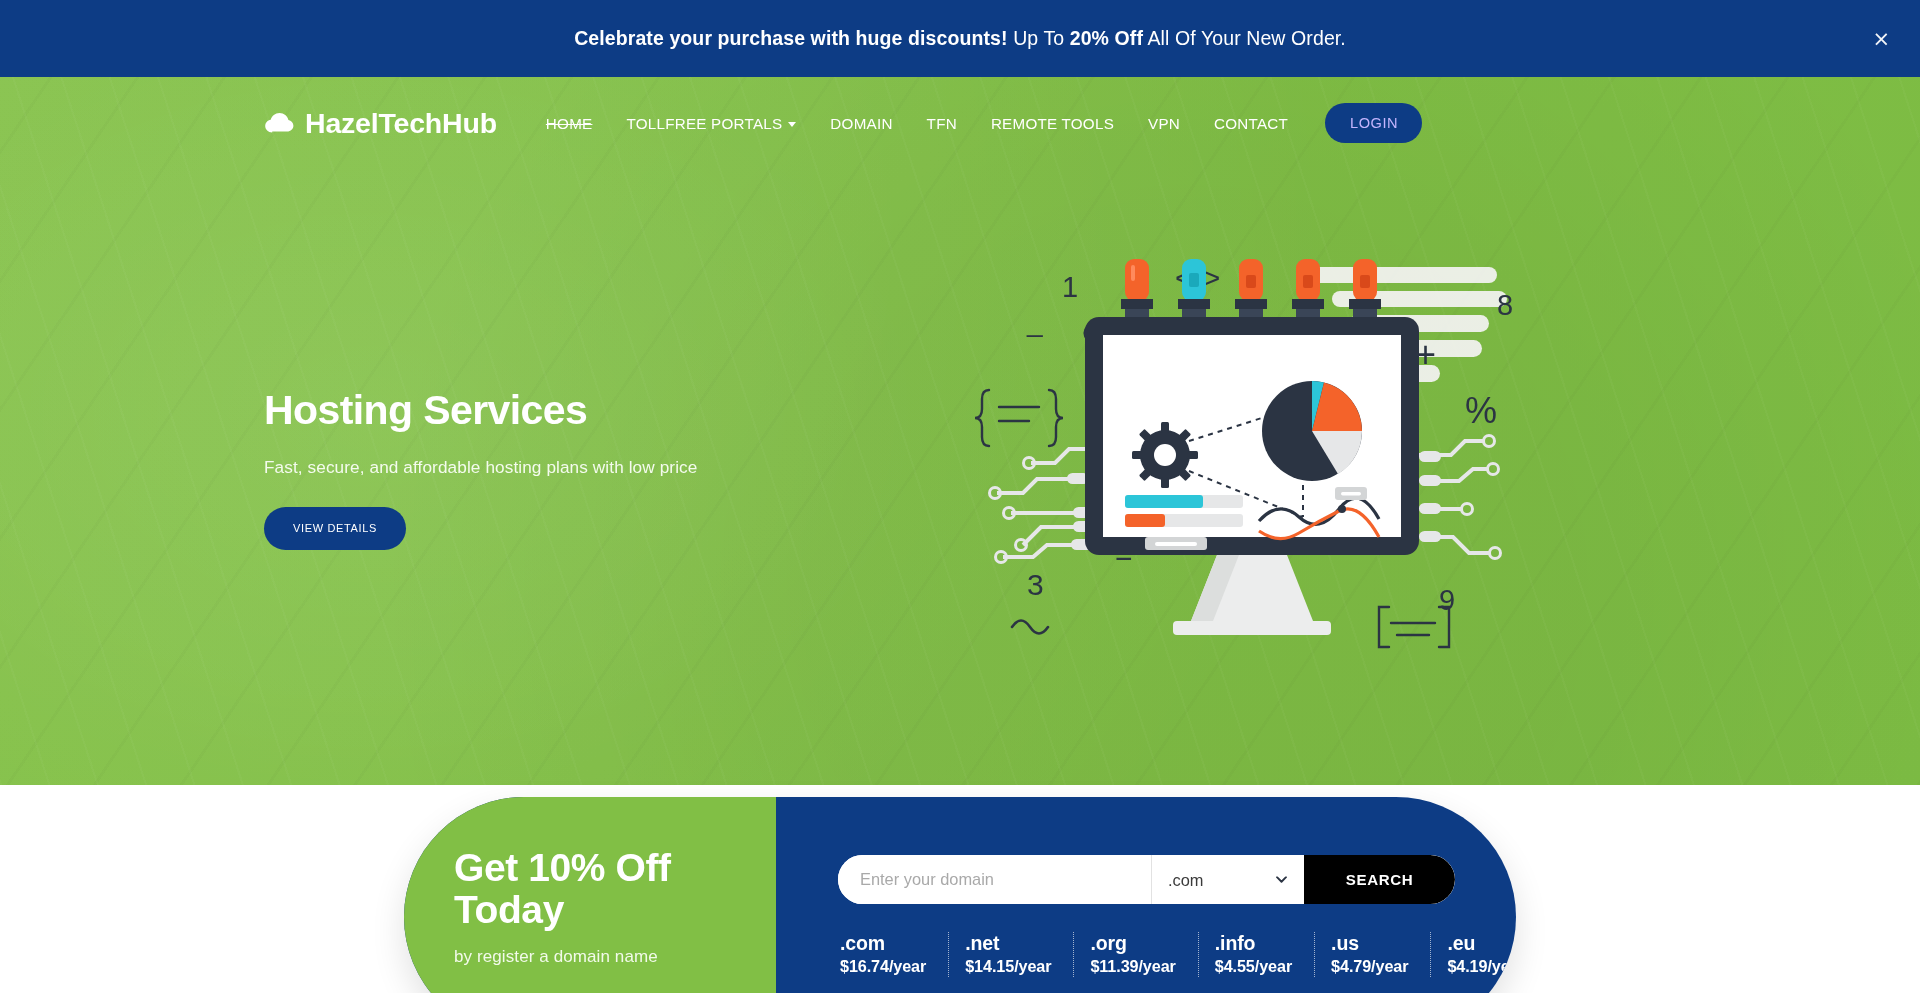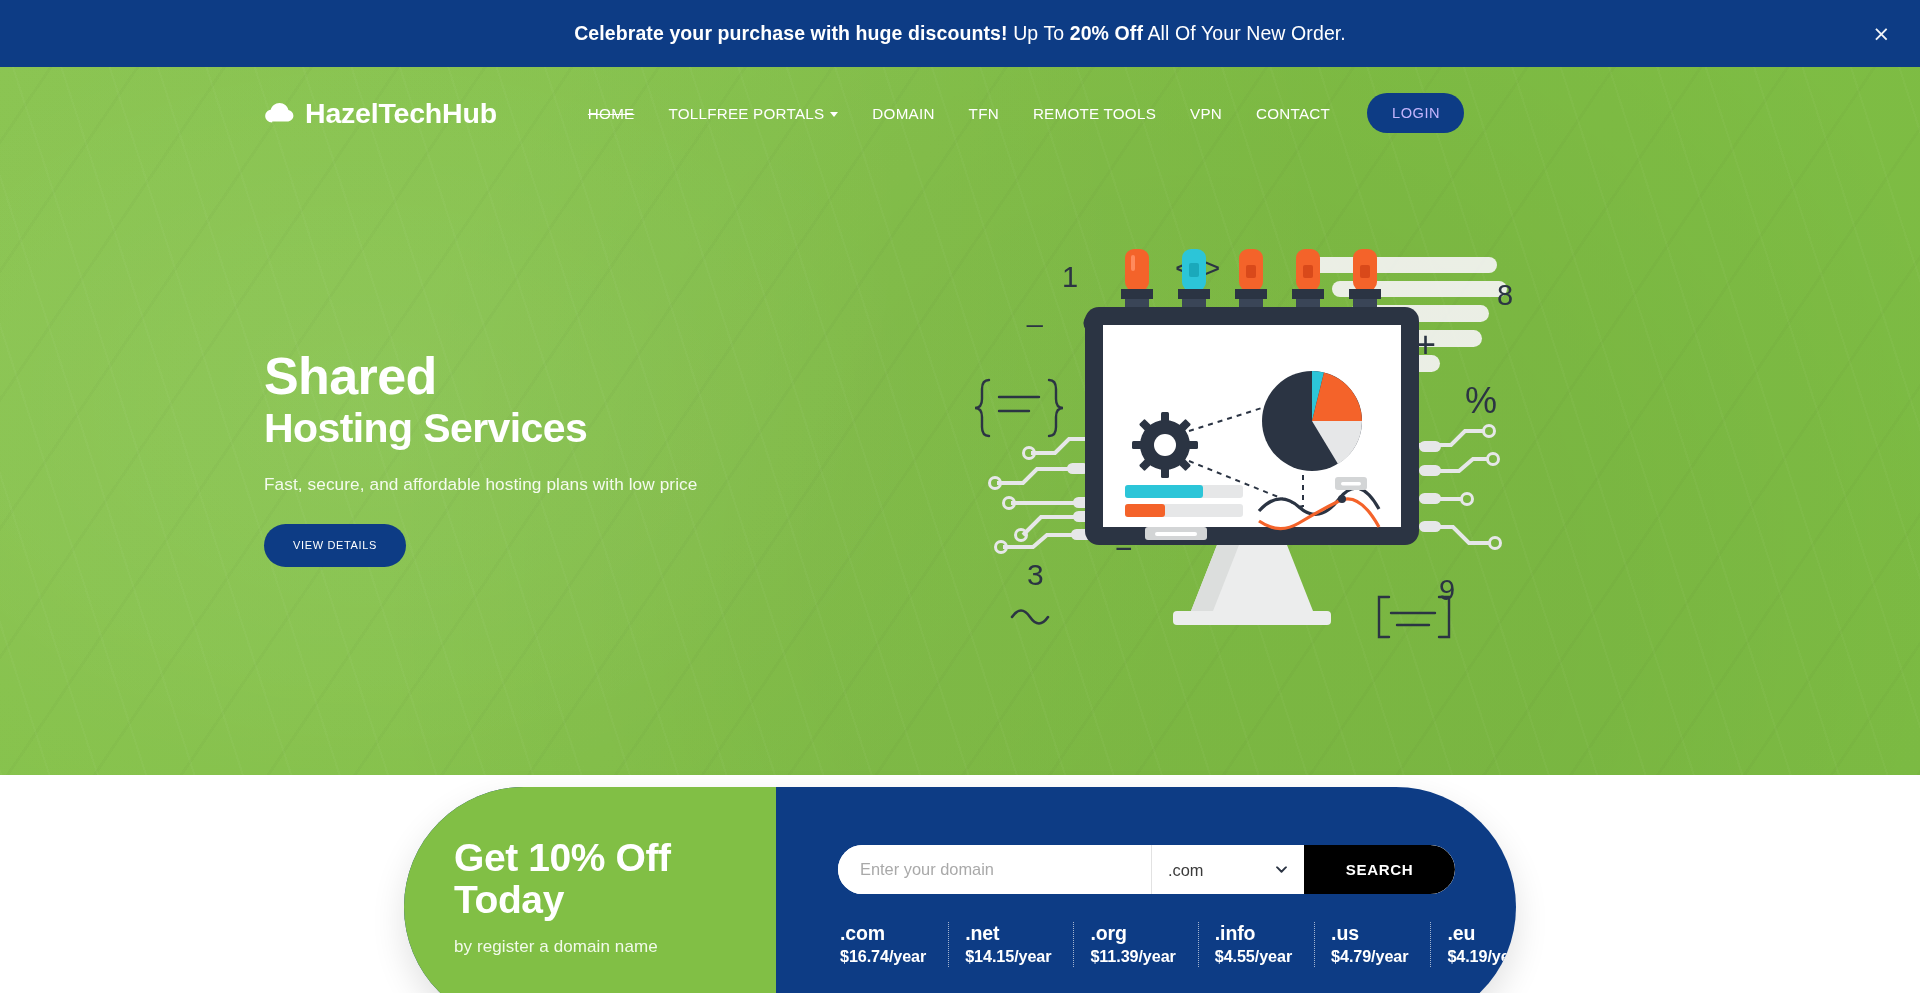--- a/index.html
+++ b/index.html
@@ -10,21 +10,21 @@
     overflow: hidden;
     background: #ffffff;
     font-family: "Liberation Sans", "DejaVu Sans", sans-serif;
     -webkit-font-smoothing: antialiased;
   }
   #page { position: relative; width: 1920px; height: 993px; overflow: hidden; }
 
   
   .promo-bar {
     position: relative;
-    height: 67px;
+    height: 77px;
     background: #0d3c85;
     display: flex;
     align-items: center;
     justify-content: center;
     color: #ffffff;
   }
   .promo-text {
     font-size: 19.5px;
     letter-spacing: .1px;
     white-space: nowrap;
@@ -86,21 +86,21 @@
     display: flex;
     align-items: center;
     padding-top: 14px;
   }
   .brand {
     display: flex;
     align-items: center;
     gap: 11px;
     color: #ffffff;
     text-decoration: none;
-    margin-right: 74px;
+    margin-right: 32px;
     margin-left: 4px;
   }
   .brand-icon { width: 30px; height: 22px; display: block; }
   .brand-name {
     font-size: 28.5px;
     font-weight: 700;
     letter-spacing: -.2px;
     line-height: 1;
     color: #ffffff;
   }
@@ -377,21 +377,20 @@
           <li>
               <button class="btn-login">LOGIN</button>
             </li>
         </ul>
       </div>
     </nav>
 
     <div class="hero-inner">
       <div class="hero-copy">
         <h1 class="hero-title">
-          <span class="l1">Shared</span>
           <span class="l2">Hosting Services</span>
         </h1>
         <p class="hero-sub">Fast, secure, and affordable hosting plans with low price</p>
         <button class="btn-view">VIEW DETAILS</button>
       </div>
 
       <div class="hero-art">
         <svg viewBox="0 0 560 420" aria-hidden="true">
 
           <g fill="#f1f2ee" opacity="0.95">

